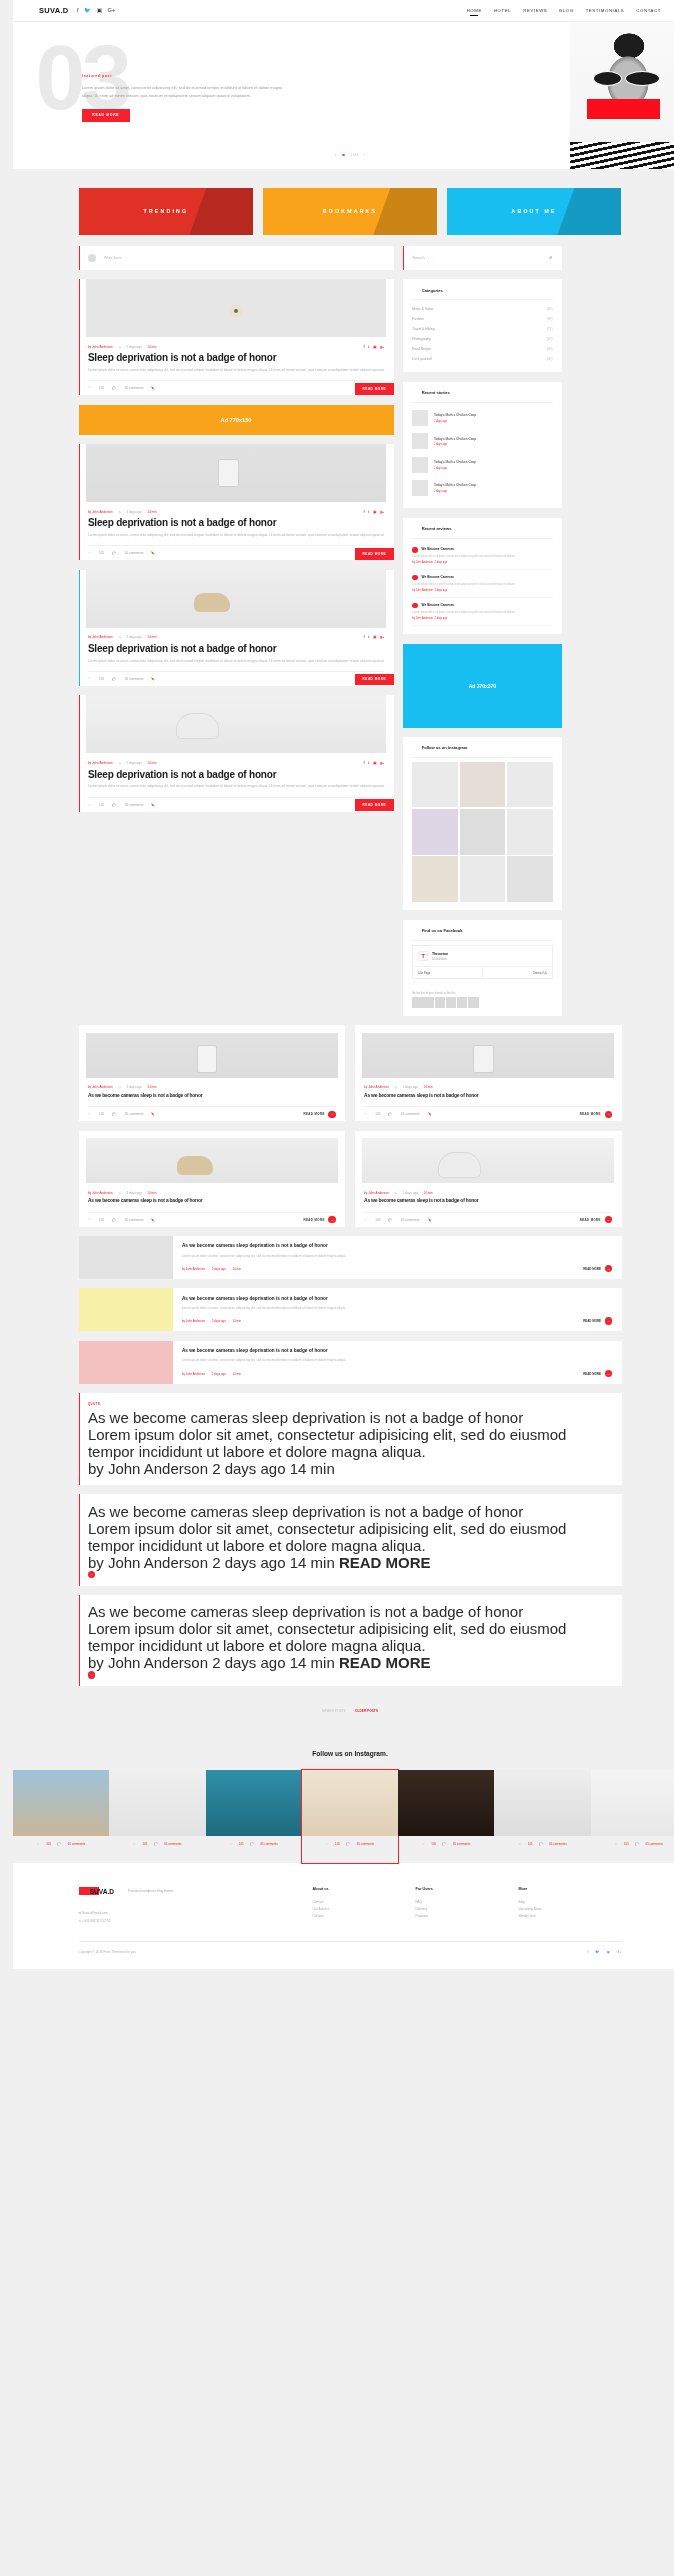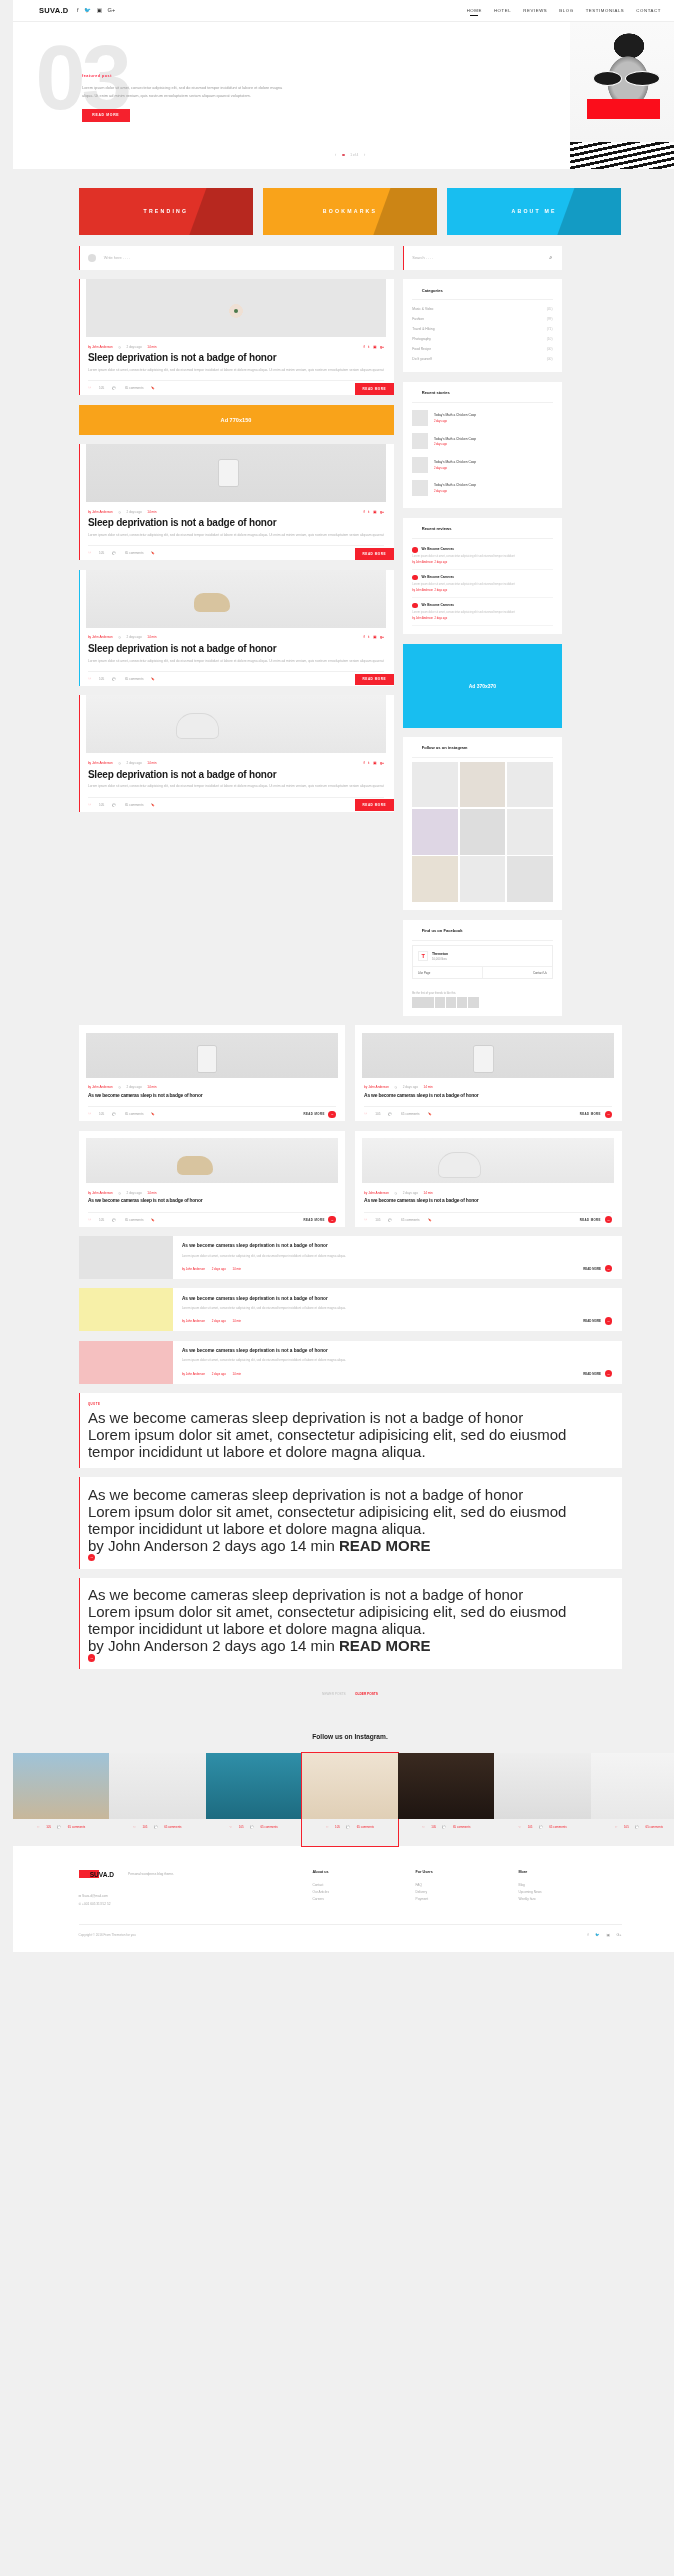--- a/index.html
+++ b/index.html
@@ -664,20 +664,25 @@
               <span class="circ">→</span>
             </span>
         </div>
       </div>
     </div>
 
     <div class="tpost">
       <div class="htext" style="color:#f5212d;font-size:2.8px;font-weight:bold;letter-spacing:0.5px;margin:0 0 3.7px;">QUOTE</div>
       <div class="htitle">As we become cameras sleep deprivation is not a badge of honor</div>
       <div class="htext">Lorem ipsum dolor sit amet, consectetur adipisicing elit, sed do eiusmod tempor incididunt ut labore et dolore magna aliqua.</div>
+      <div class="hfoot">
+        <span>by John Anderson</span>
+        <span>2 days ago</span>
+        <span>14 min</span>
+      </div>
     </div>
 
     <div class="tpost">
       <div class="htitle">As we become cameras sleep deprivation is not a badge of honor</div>
       <div class="htext">Lorem ipsum dolor sit amet, consectetur adipisicing elit, sed do eiusmod tempor incididunt ut labore et dolore magna aliqua.</div>
       <div class="hfoot">
         <span>by John Anderson</span>
         <span>2 days ago</span>
         <span>14 min</span>
         <span class="rm"><b>READ MORE</b><span class="circ">→</span></span>

